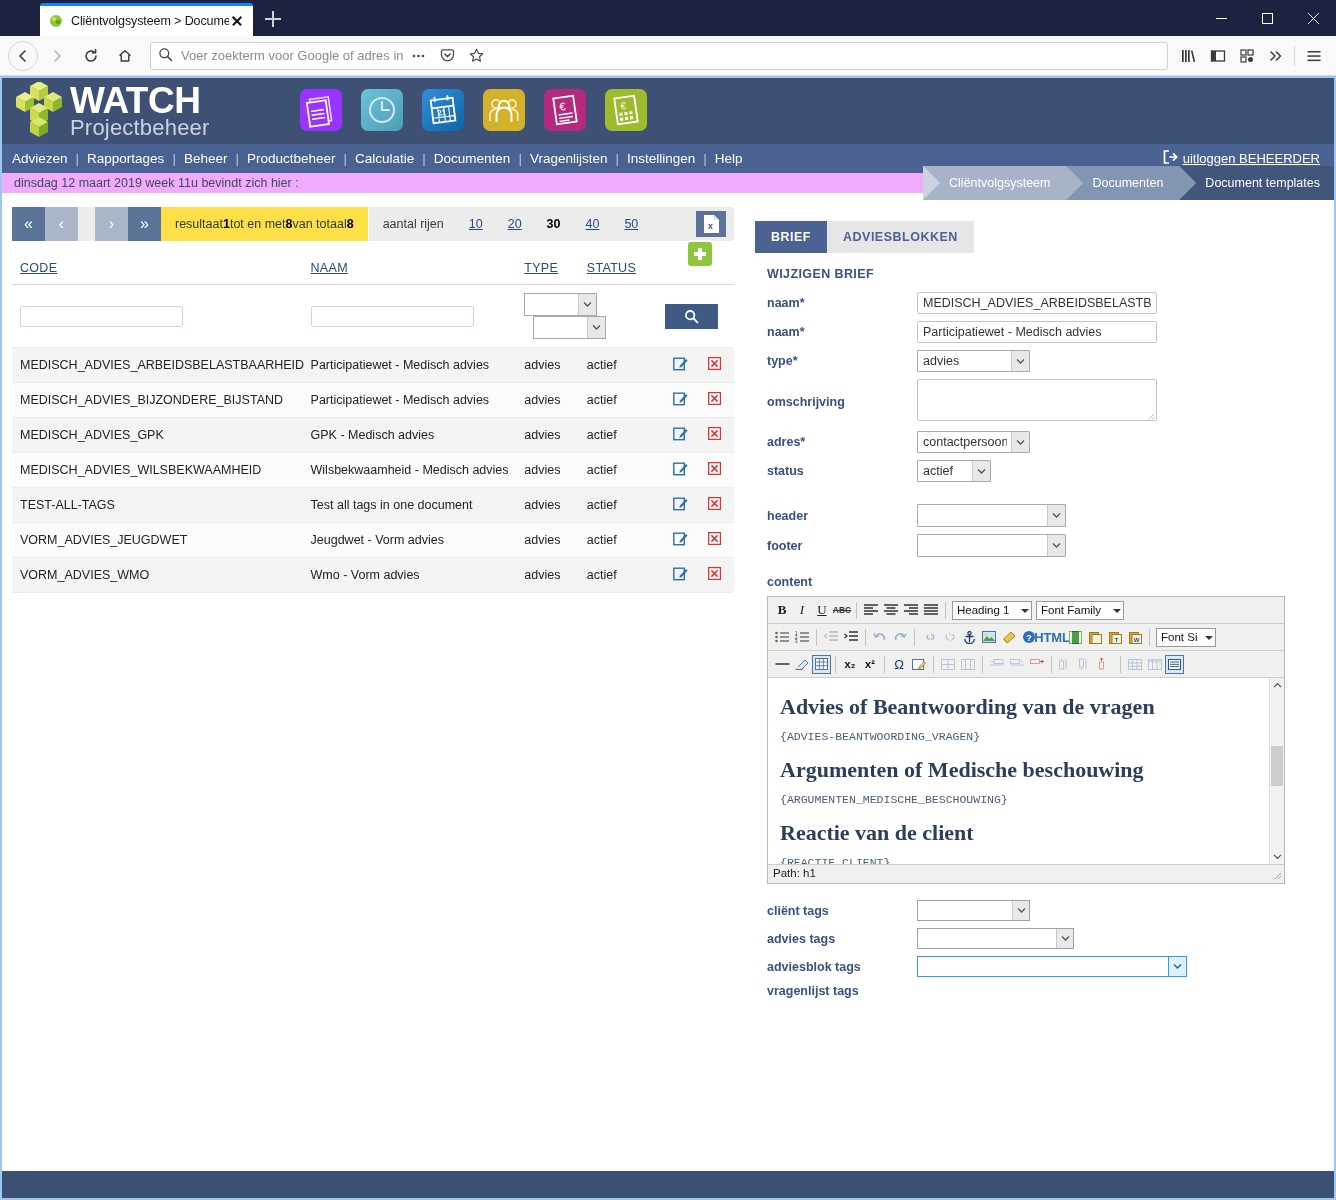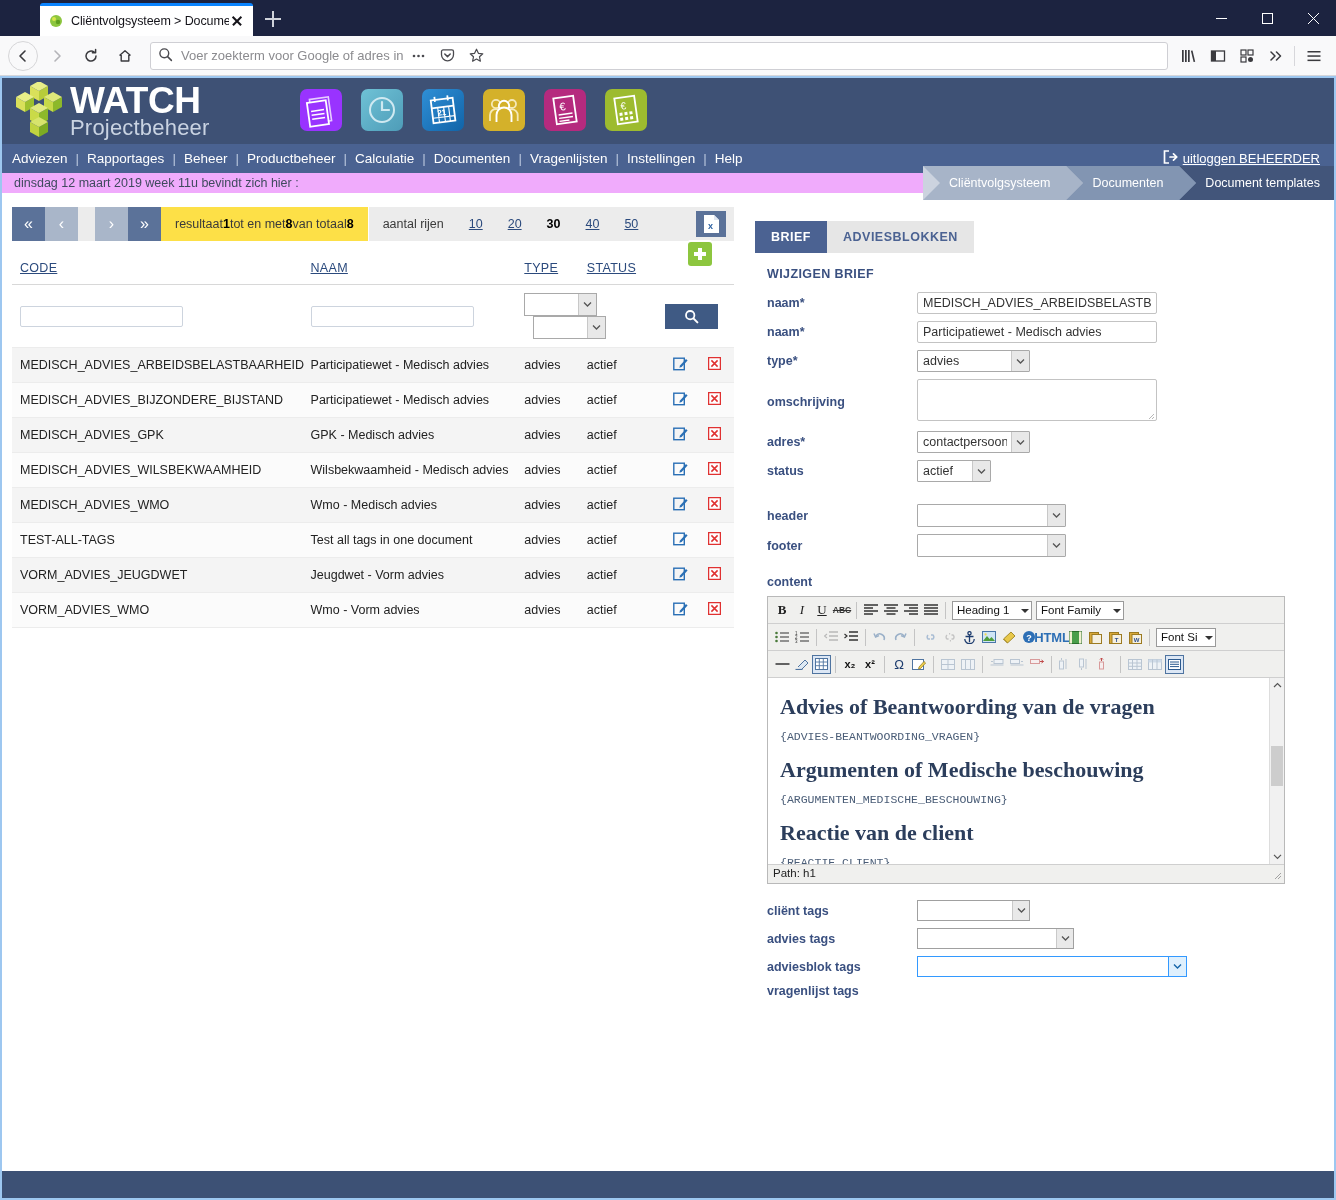--- a/index.html
+++ b/index.html
@@ -676,34 +676,20 @@
                 <td class="col-act"><span class="icon-edit"><svg width="15" height="15" viewBox="0 0 15 15">
                       <rect x="0.8" y="2.2" width="10.5" height="11.5" fill="none" stroke="#2a6fb5" stroke-width="1.4"></rect>
                       <path d="M7 9.5 L13 3 L14.6 4.6 L8.6 11 L6.4 11.8 Z" fill="#2a6fb5"></path>
                     </svg></span></td>
                 <td class="col-act"><span class="icon-del"><svg width="13" height="13" viewBox="0 0 13 13">
                       <rect x="0.6" y="0.6" width="11.8" height="11.8" fill="#fff" stroke="#e03131" stroke-width="1.3"></rect>
                       <path d="M3.4 3.4 L9.6 9.6 M9.6 3.4 L3.4 9.6" stroke="#e03131" stroke-width="1.5"></path>
                     </svg></span></td>
               </tr>
               <tr class="datarow">
-                <td class="col-code">MEDISCH_ADVIES_WMO</td>
-                <td class="col-naam">Wmo - Medisch advies</td>
-                <td class="col-type">advies</td>
-                <td class="col-status">actief</td>
-                <td class="col-act"><span class="icon-edit"><svg width="15" height="15" viewBox="0 0 15 15">
-                      <rect x="0.8" y="2.2" width="10.5" height="11.5" fill="none" stroke="#2a6fb5" stroke-width="1.4"></rect>
-                      <path d="M7 9.5 L13 3 L14.6 4.6 L8.6 11 L6.4 11.8 Z" fill="#2a6fb5"></path>
-                    </svg></span></td>
-                <td class="col-act"><span class="icon-del"><svg width="13" height="13" viewBox="0 0 13 13">
-                      <rect x="0.6" y="0.6" width="11.8" height="11.8" fill="#fff" stroke="#e03131" stroke-width="1.3"></rect>
-                      <path d="M3.4 3.4 L9.6 9.6 M9.6 3.4 L3.4 9.6" stroke="#e03131" stroke-width="1.5"></path>
-                    </svg></span></td>
-              </tr>
-              <tr class="datarow">
                 <td class="col-code">TEST-ALL-TAGS</td>
                 <td class="col-naam">Test all tags in one document</td>
                 <td class="col-type">advies</td>
                 <td class="col-status">actief</td>
                 <td class="col-act"><span class="icon-edit"><svg width="15" height="15" viewBox="0 0 15 15">
                       <rect x="0.8" y="2.2" width="10.5" height="11.5" fill="none" stroke="#2a6fb5" stroke-width="1.4"></rect>
                       <path d="M7 9.5 L13 3 L14.6 4.6 L8.6 11 L6.4 11.8 Z" fill="#2a6fb5"></path>
                     </svg></span></td>
                 <td class="col-act"><span class="icon-del"><svg width="13" height="13" viewBox="0 0 13 13">
                       <rect x="0.6" y="0.6" width="11.8" height="11.8" fill="#fff" stroke="#e03131" stroke-width="1.3"></rect>

